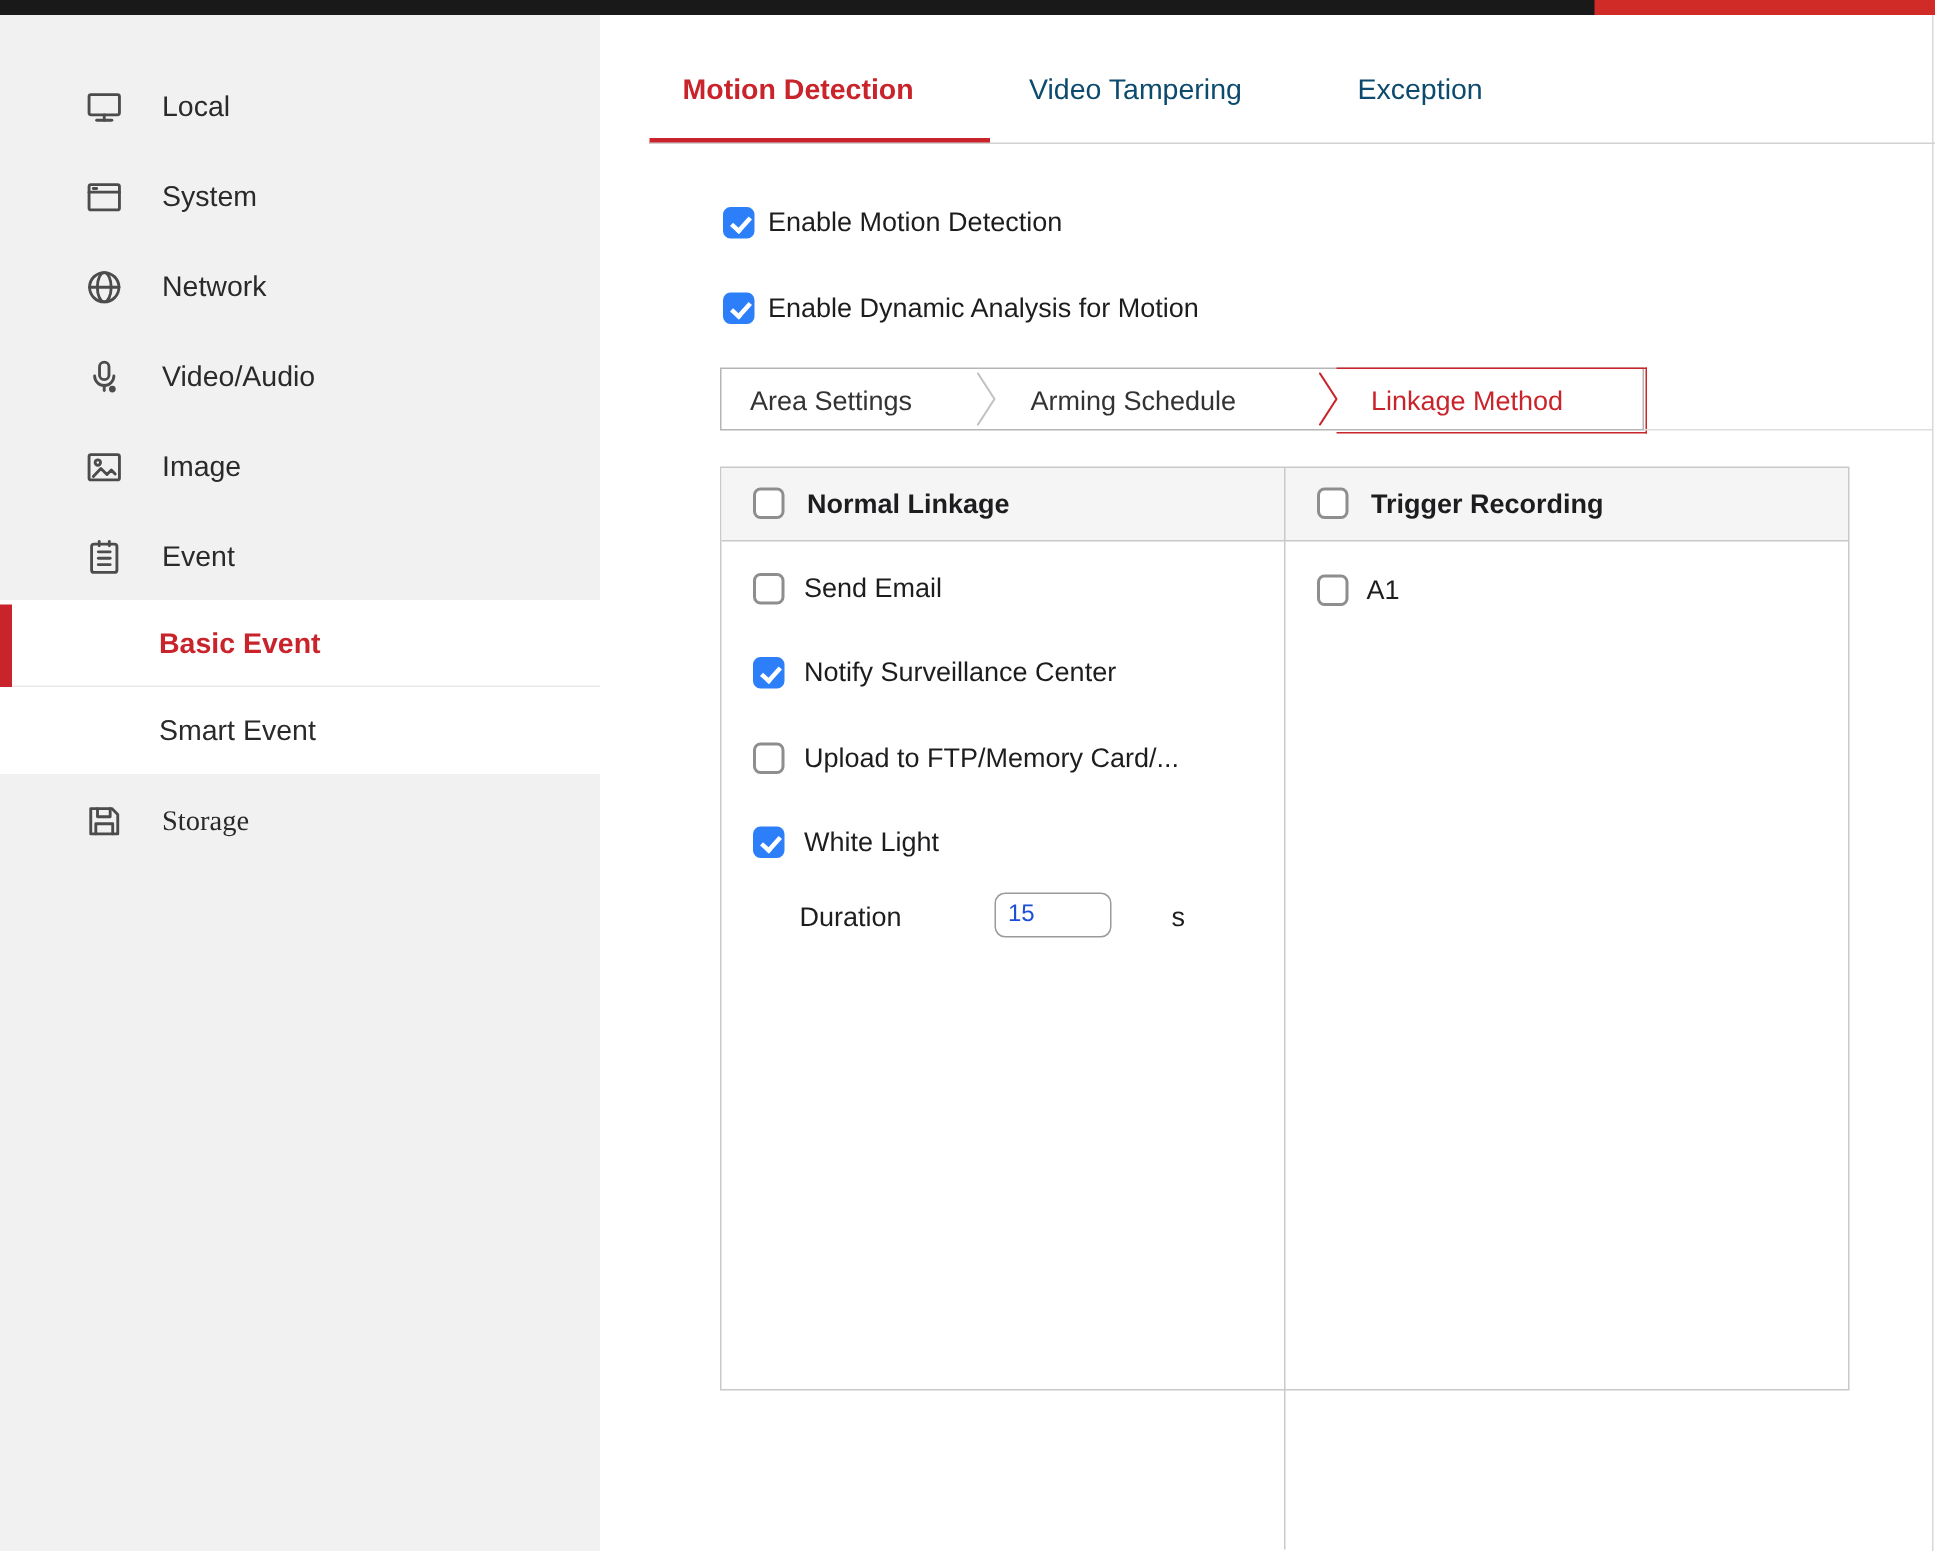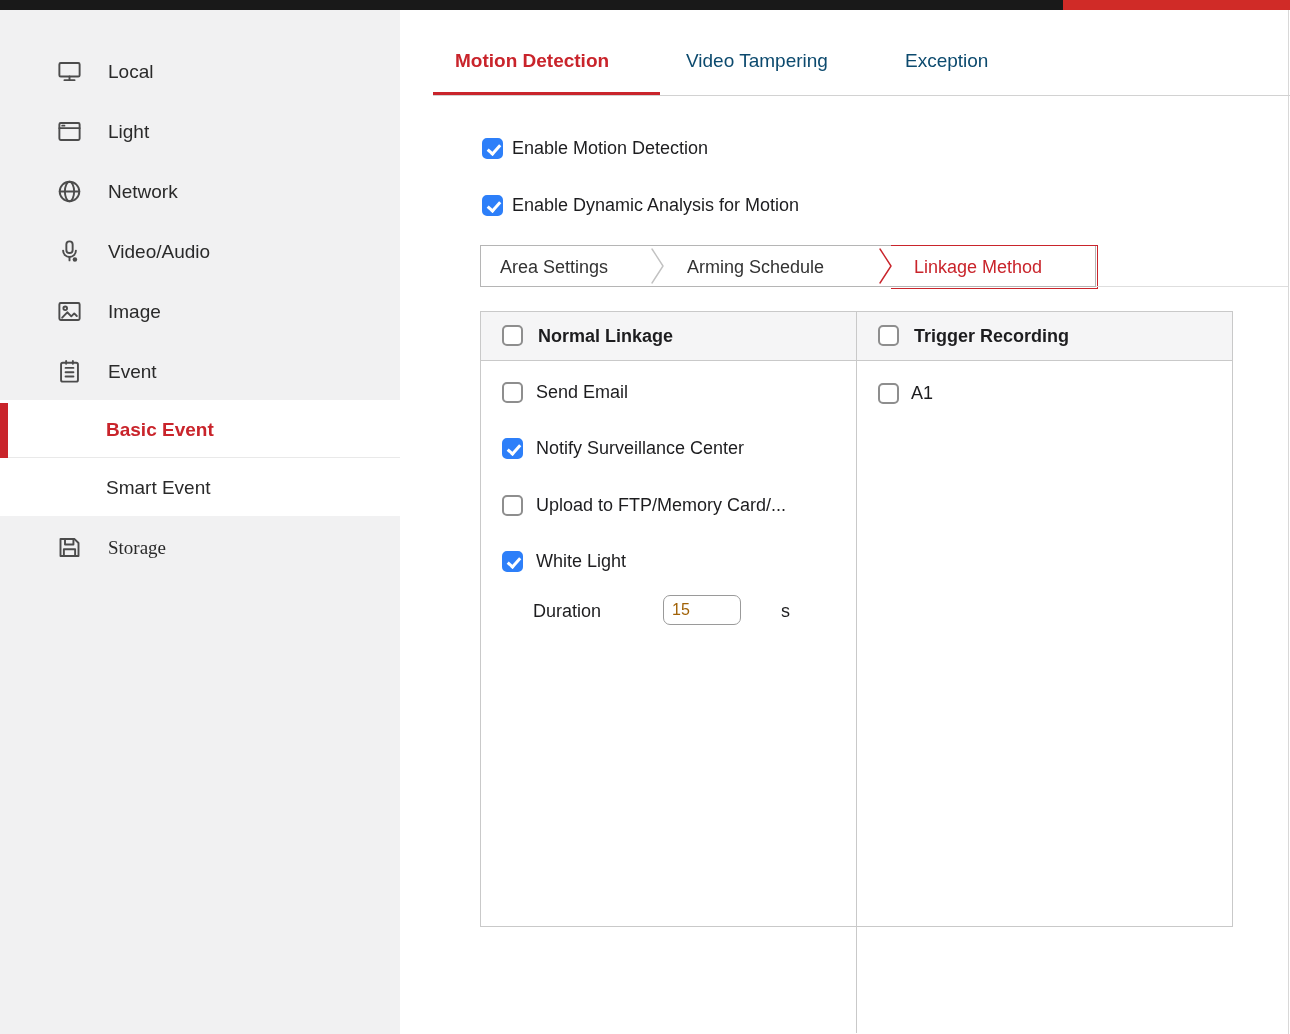--- a/index.html
+++ b/index.html
@@ -50,21 +50,21 @@
   .subtab-ext-line{left:1096px;top:286px;width:192px;height:1px;background:#dedede;}
   
   .ltable{left:480px;top:311px;width:753px;height:616px;border:1px solid #c9c9c9;
       box-sizing:border-box;background:#fff;}
   .ltable-header{position:absolute;left:0;top:0;width:751px;height:49px;background:#f5f5f6;
       border-bottom:1px solid #c9c9c9;box-sizing:border-box;}
   .ltable-divider{position:absolute;left:375px;top:0;width:1px;height:721px;background:#c9c9c9;}
   
   .dur-input{position:absolute;left:182px;top:283px;width:78px;height:30px;border:1px solid #9a9a9a;
       border-radius:7px;box-sizing:border-box;font-family:"Liberation Sans",sans-serif;
-      font-size:16px;padding:0 0 0 8px;color:#a16207;outline:none;}
+      font-size:16px;padding:0 0 0 8px;color:#1d4ed8;outline:none;}
 </style>
 </head>
 <body>
 
 <div class="abs topbar"></div>
 <div class="abs topbar-accent"></div>
 
 <div class="abs sidebar"></div>
 <div class="abs submenu-bg"></div>
 <div class="abs submenu-divider"></div>
@@ -81,21 +81,21 @@
   <span class="side-label">Local</span>
 </div>
 <div class="side-item" style="top:104px;">
   <span class="side-icon">
     <svg viewBox="0 0 24 24">
         <rect x="3" y="4.5" width="18" height="15" rx="1.2"></rect>
         <path d="M3 9h18"></path>
         <path d="M5.5 6.8h2"></path>
       </svg>
   </span>
-  <span class="side-label">Light</span>
+  <span class="side-label">System</span>
 </div>
 <div class="side-item" style="top:164px;">
   <span class="side-icon">
     <svg viewBox="0 0 24 24">
         <circle cx="12" cy="12" r="8.7"></circle>
         <ellipse cx="12" cy="12" rx="4.1" ry="8.7"></ellipse>
         <path d="M3.3 12h17.4"></path>
       </svg>
   </span>
   <span class="side-label">Network</span>

